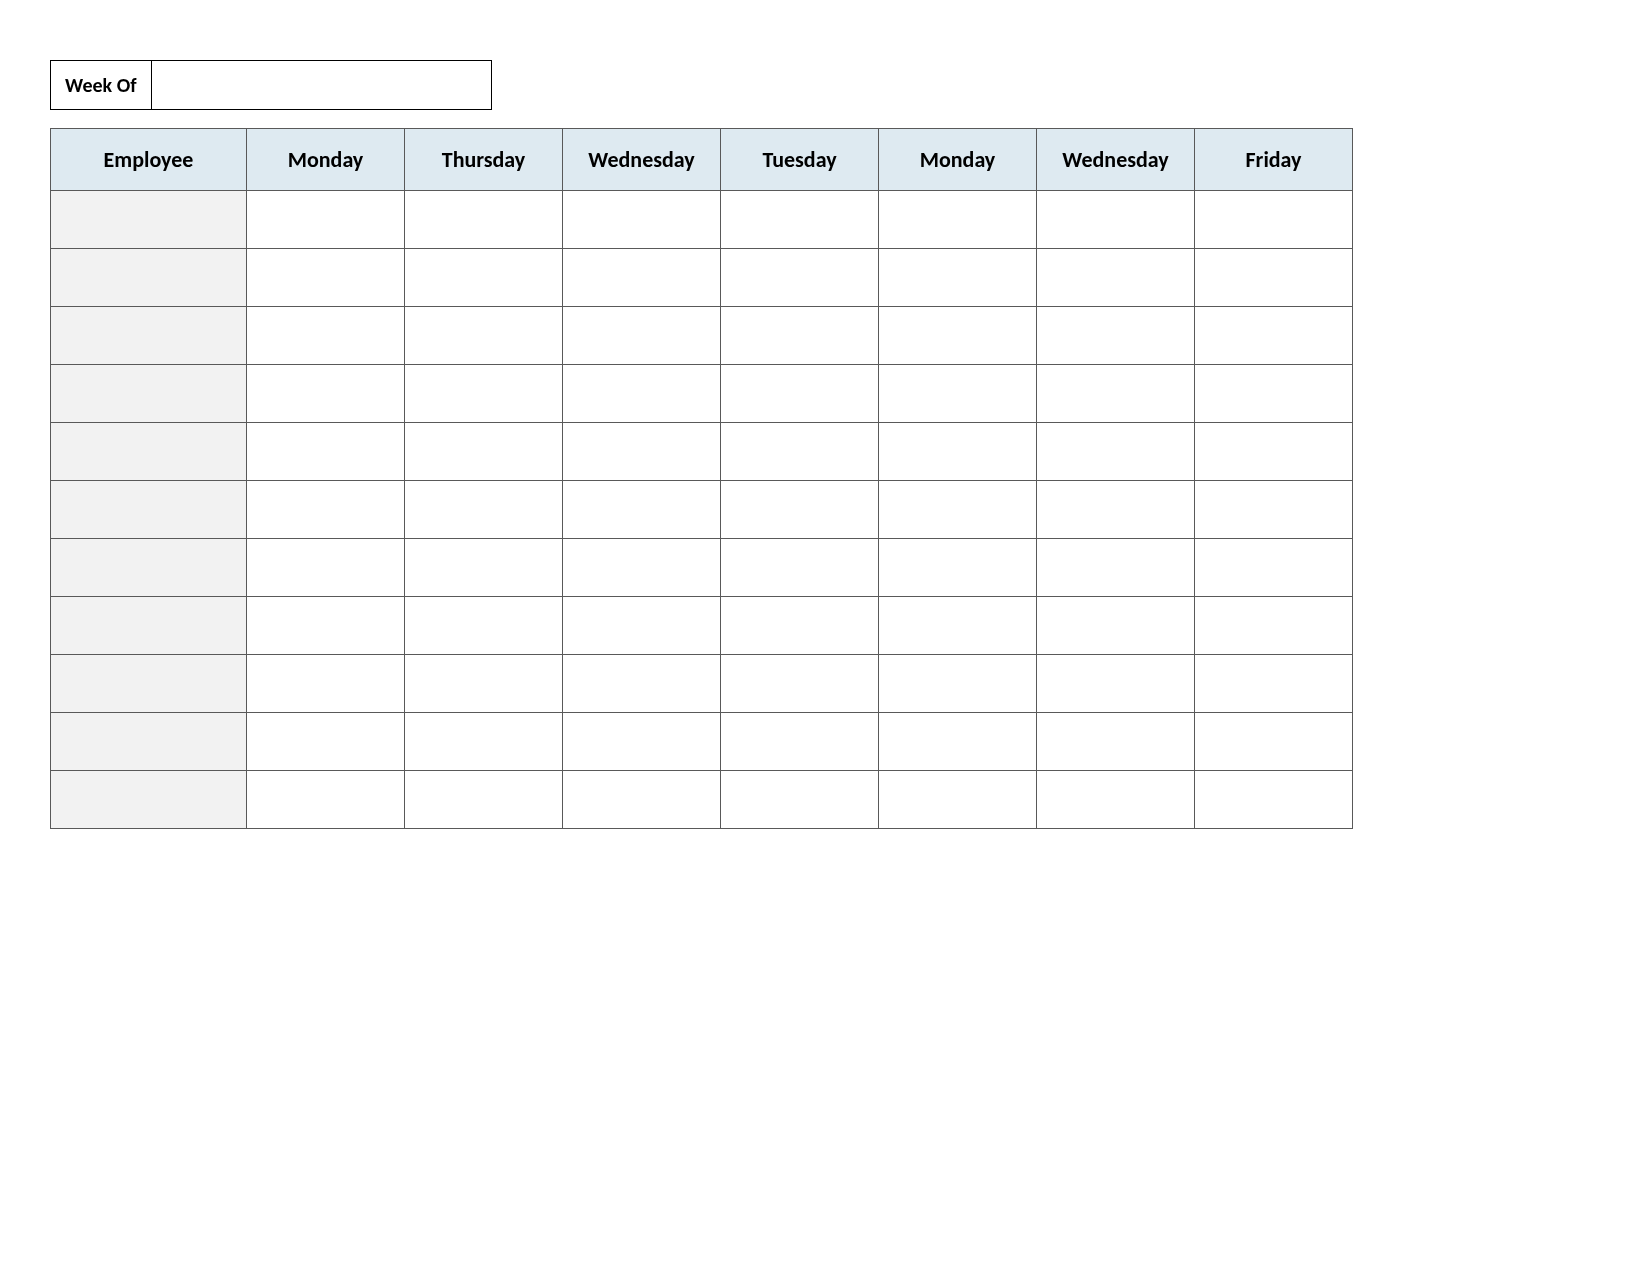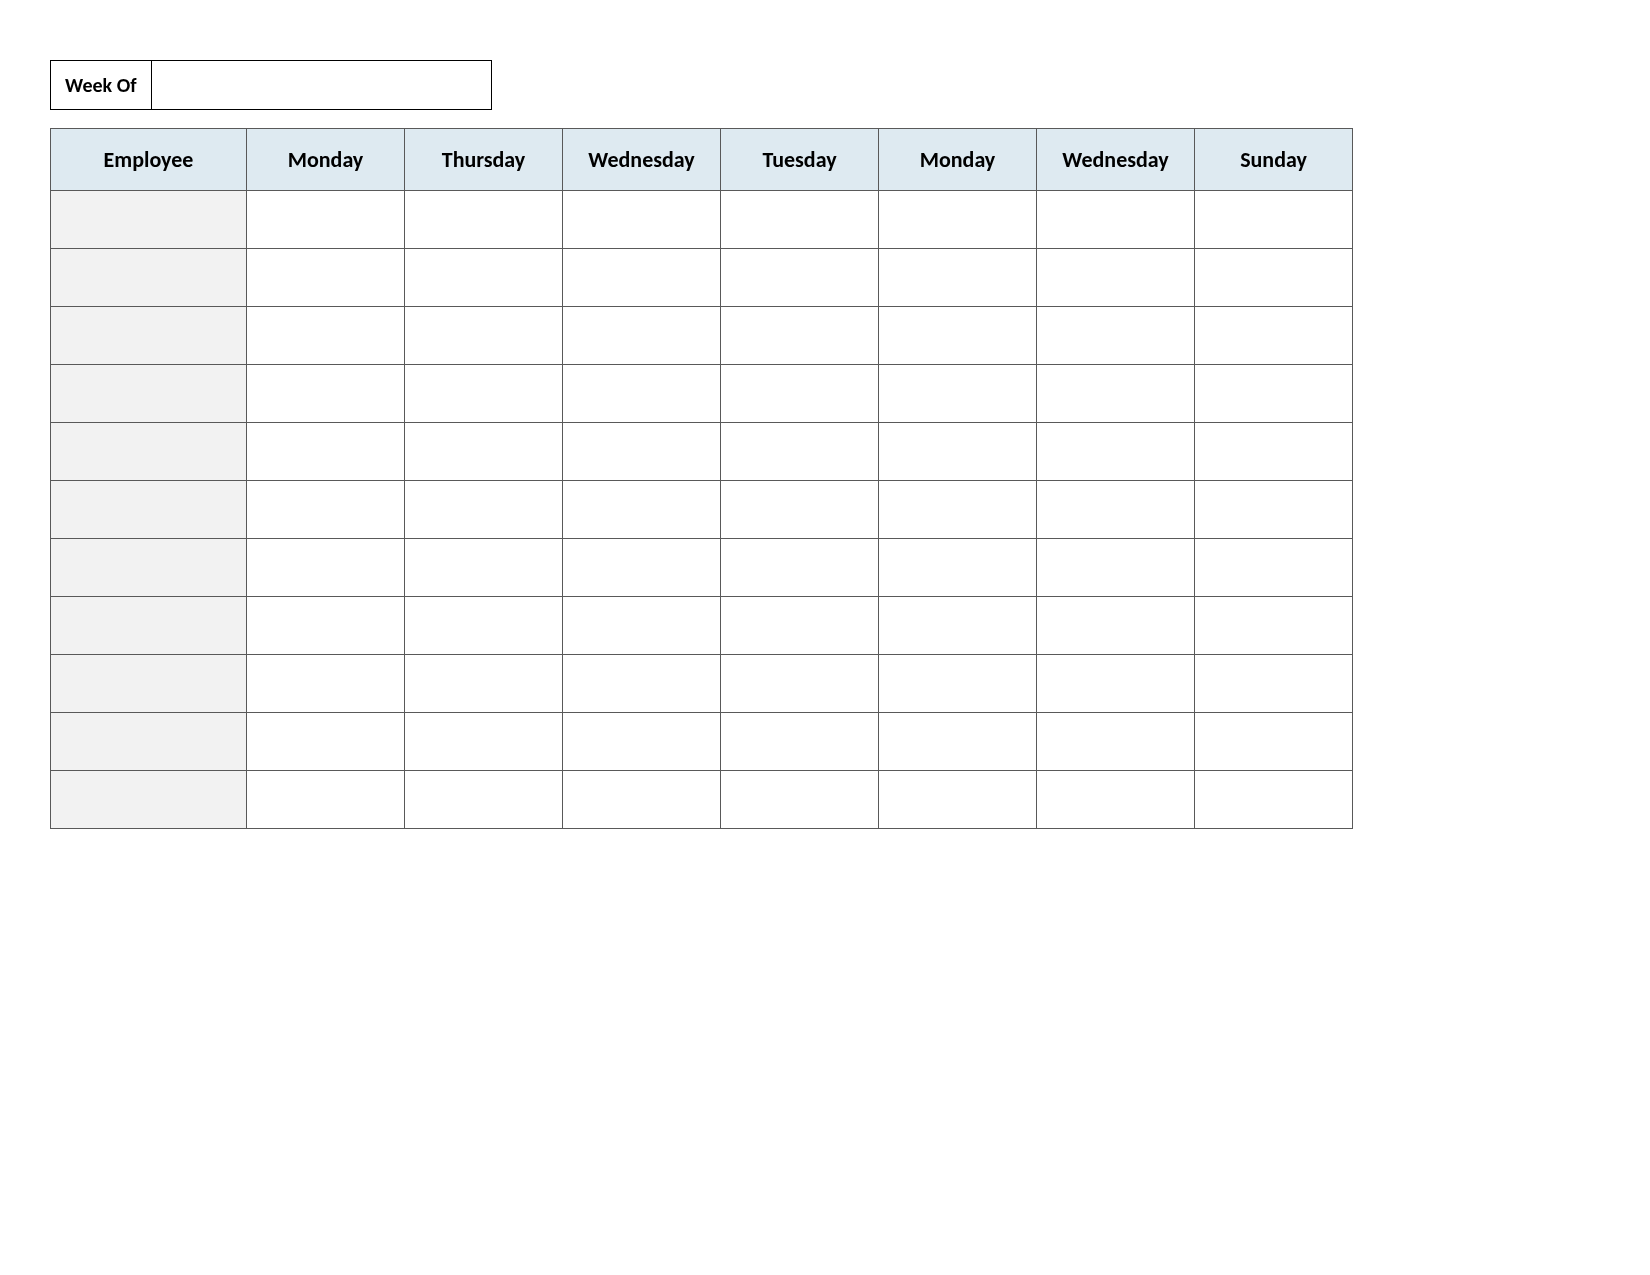--- a/index.html
+++ b/index.html
@@ -78,21 +78,21 @@
 <table class="schedule-table">
   <thead>
     <tr>
       <th class="employee-header">Employee</th>
       <th class="day-header">Monday</th>
       <th class="day-header">Thursday</th>
       <th class="day-header">Wednesday</th>
       <th class="day-header">Tuesday</th>
       <th class="day-header">Monday</th>
       <th class="day-header">Wednesday</th>
-      <th class="day-header">Sunday</th>
+      <th class="day-header">Friday</th>
     </tr>
   </thead>
   <tbody>
     <tr>
       <td class="employee-cell"></td>
       <td class="day-cell"></td>
       <td class="day-cell"></td>
       <td class="day-cell"></td>
       <td class="day-cell"></td>
       <td class="day-cell"></td>

